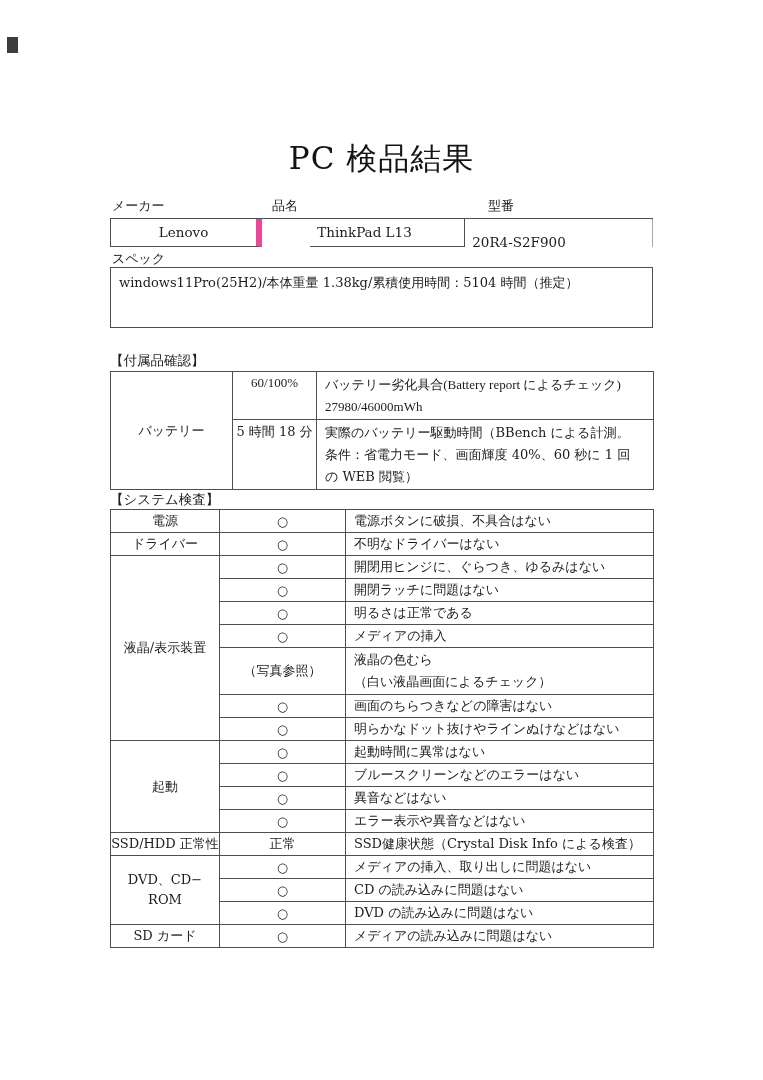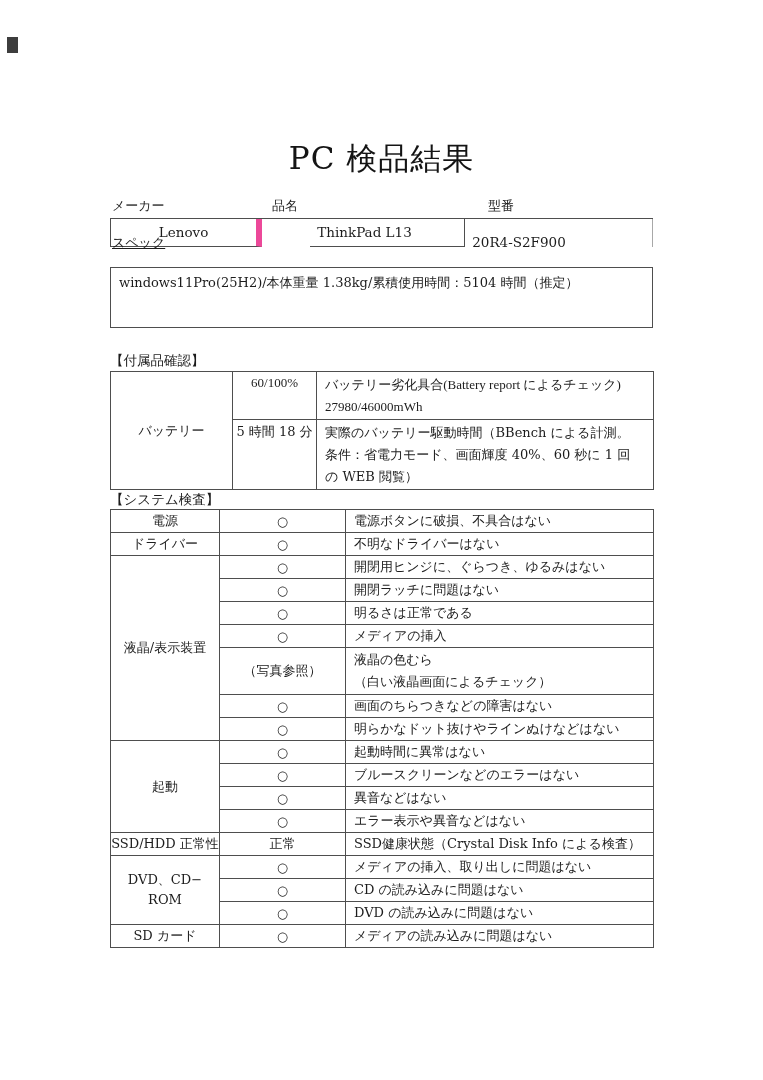--- a/index.html
+++ b/index.html
@@ -52,21 +52,21 @@
     width: 206px; padding-left: 7px;
     border-right: 1px solid #a8a8a8;
   }
   .model-underline {
     display: inline-block;
     border-bottom: 4px double #262626;
     padding: 0 3px 8px 0;
     line-height: 19px; margin-top: 14px;
   }
 
-  .spec-label { position: absolute; top: 234px; left: 2px; font-size: 13px; text-decoration: underline; }
+  .spec-label { position: absolute; top: 250px; left: 2px; font-size: 13px; }
   .spec-box {
     position: absolute; top: 267px; left: 0; width: 543px; height: 61px;
     border: 1px solid #4e4e4e;
     padding: 3px 8px;
     font-size: 13px; line-height: 23px;
     white-space: nowrap; overflow: hidden;
   }
 
   .sec-heading { position: absolute; left: 0; font-size: 13.5px; }
   .sec-heading.acc { top: 352px; }

